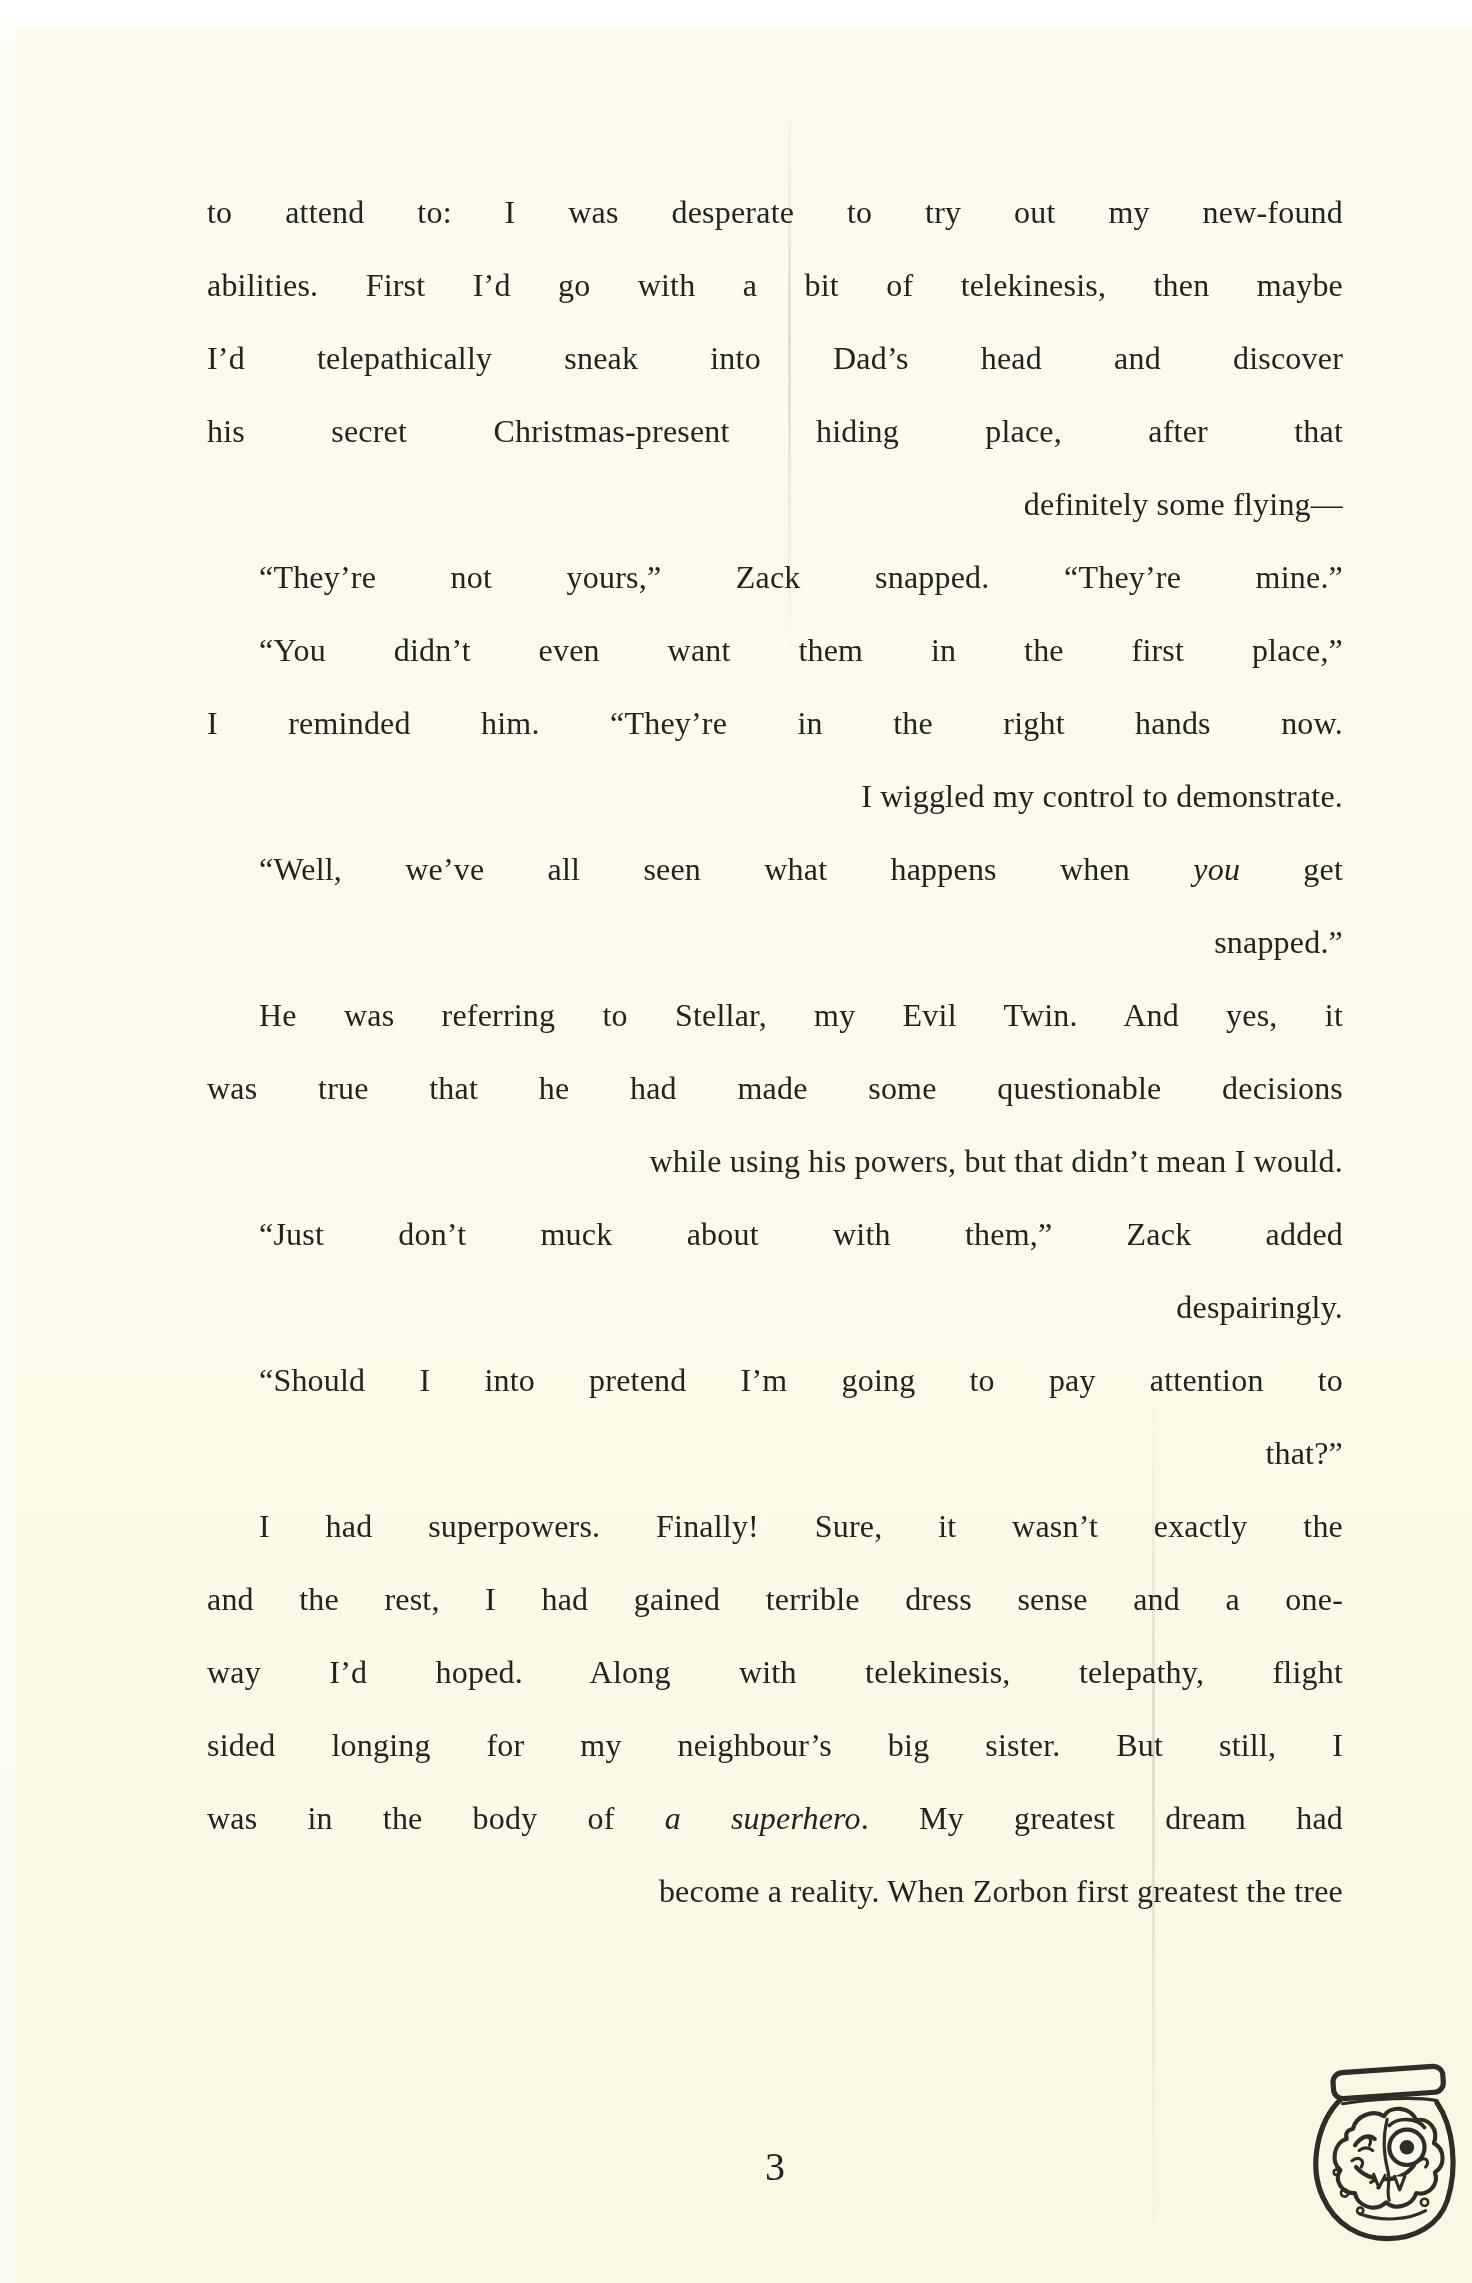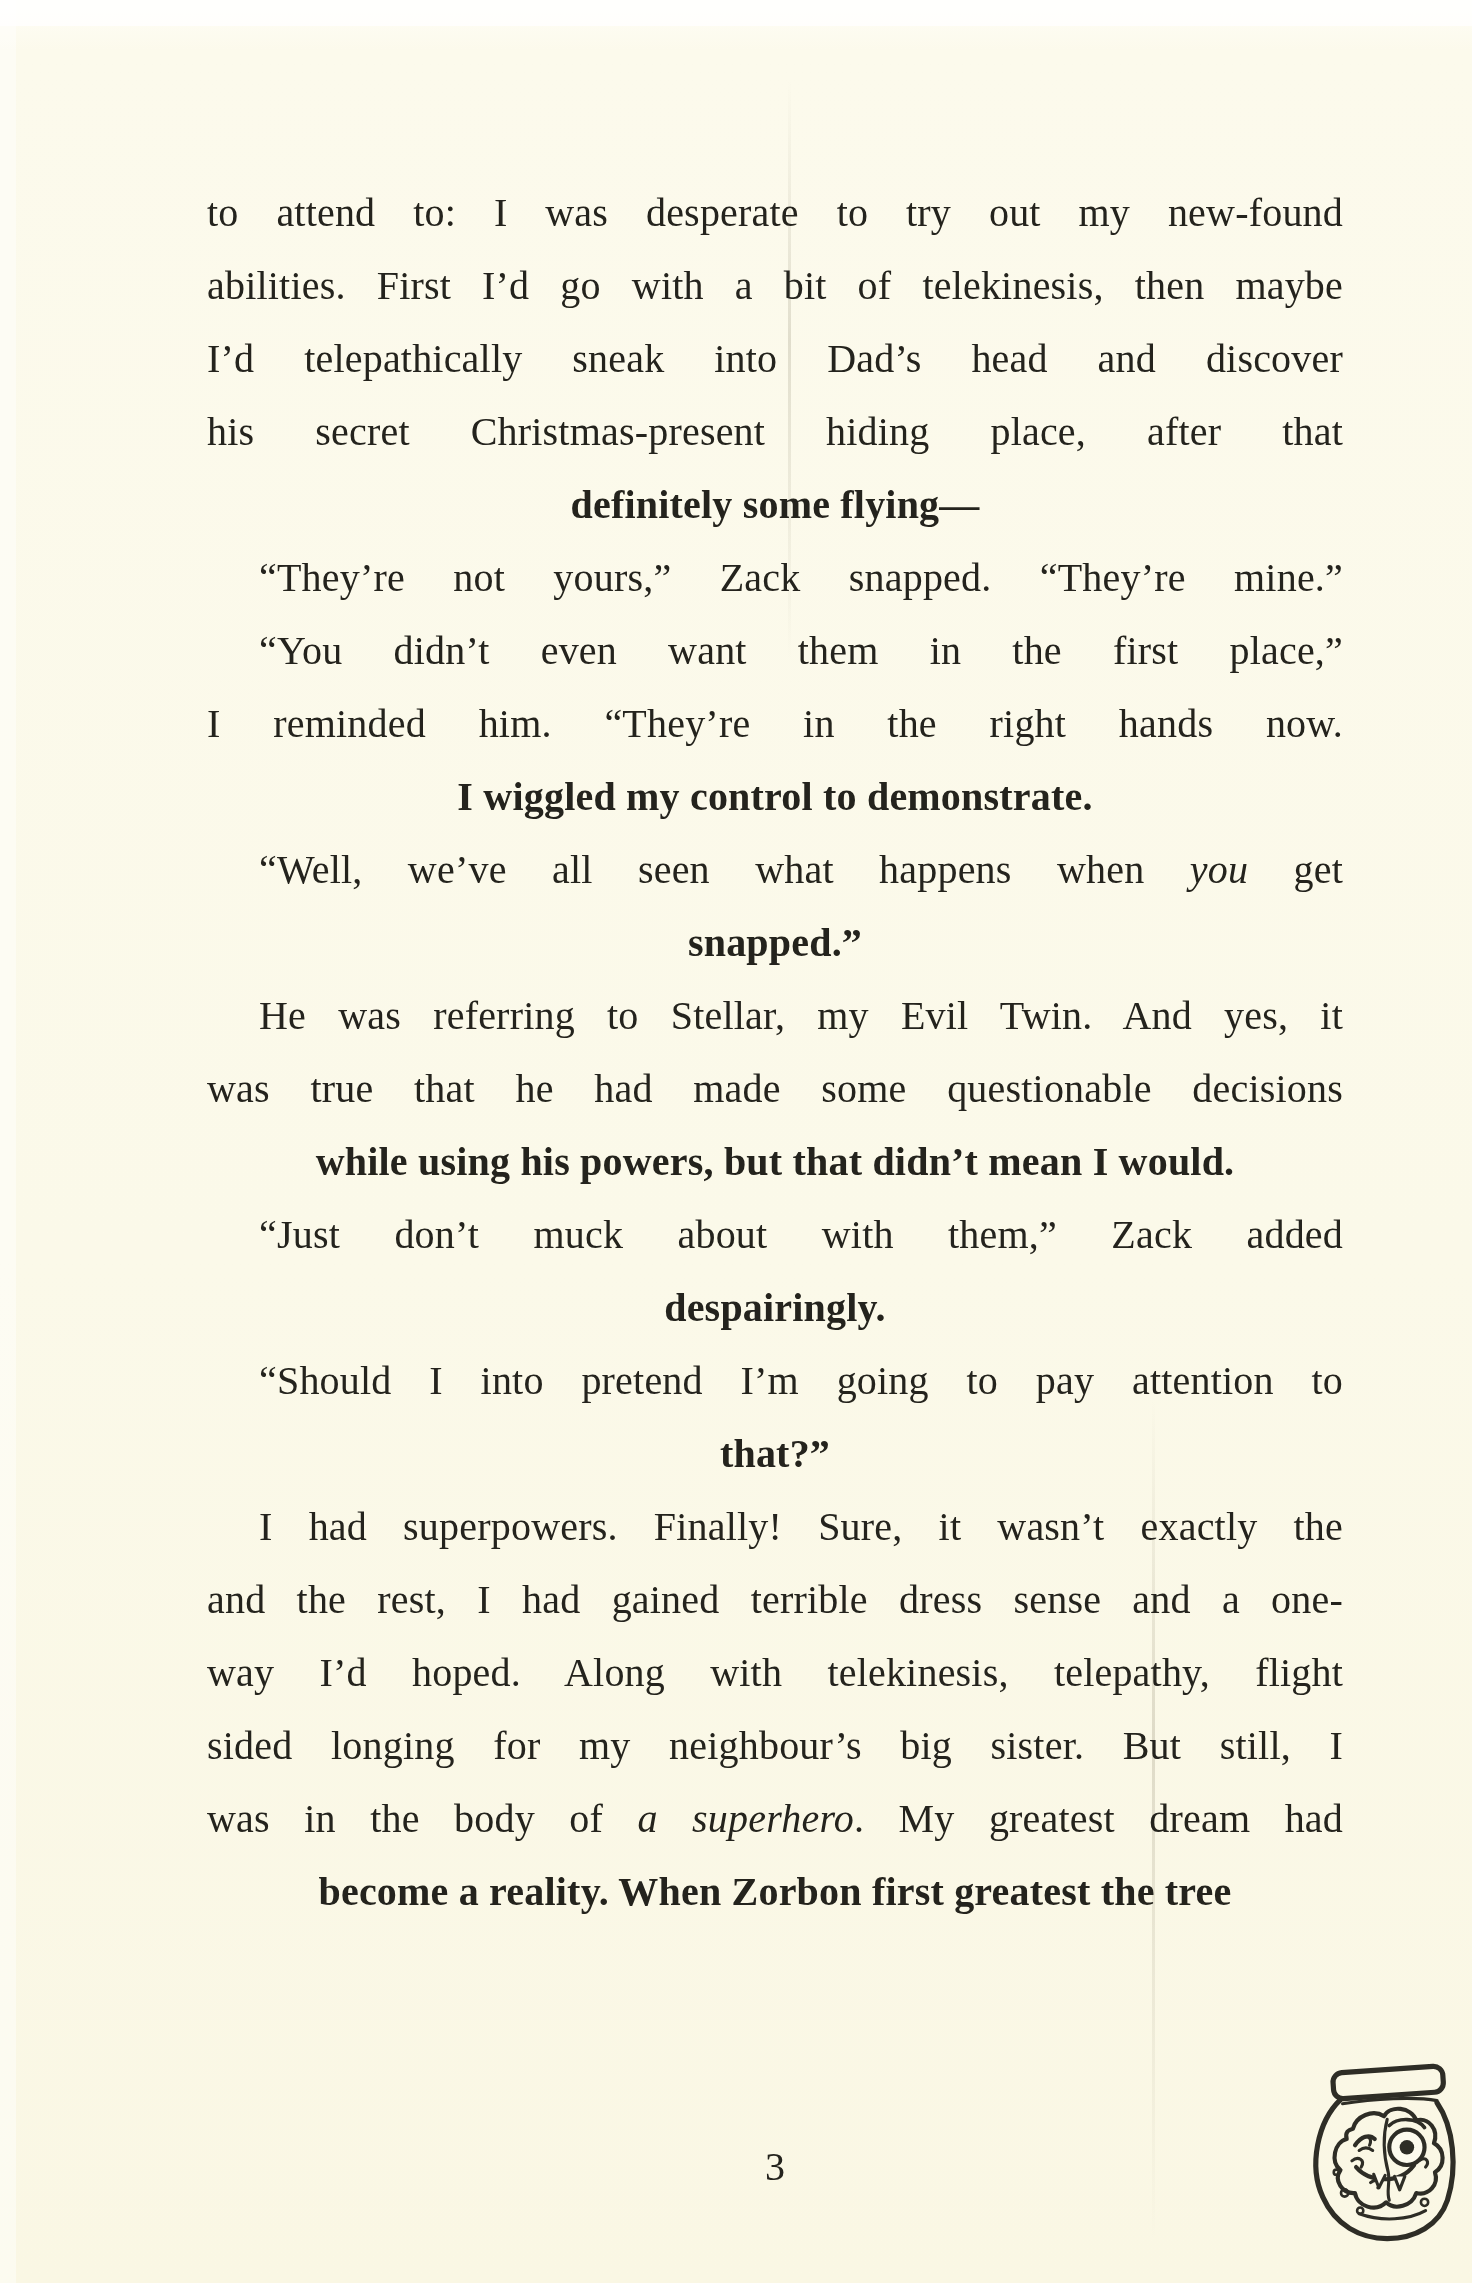--- a/index.html
+++ b/index.html
@@ -25,32 +25,31 @@
   .crease-a{
     position:absolute;left:788px;top:80px;width:3px;height:580px;
     background:linear-gradient(180deg,rgba(175,170,148,0) 0%,rgba(175,170,148,0.35) 45%,rgba(175,170,148,0) 100%);
   }
   .crease-b{
     position:absolute;left:1152px;top:1400px;width:3px;height:840px;
     background:linear-gradient(180deg,rgba(175,170,148,0) 0%,rgba(180,174,152,0.40) 40%,rgba(175,170,148,0) 100%);
   }
   .text-block{
     position:absolute;left:207px;top:176px;width:1136px;
-    font-size:40px;line-height:73px;
+    font-size:32px;line-height:73px;
     letter-spacing:0.2px;
   }
   .line{
     text-align:justify;
     text-align-last:justify;
     height:73px;
   }
   .line.last{
-    text-align:center;
+    text-align:right;
     text-align-last:auto;
-    font-weight:bold;
   }
   .line.indent{ text-indent:52px; }
   .line em{ font-style:italic; }
   .page-number{
     position:absolute;left:207px;top:2130px;width:1136px;
     text-align:center;font-size:40px;line-height:73px;color:#24231d;
   }
   .illustration{
     position:absolute;left:1298px;top:2056px;width:168px;height:192px;
   }

